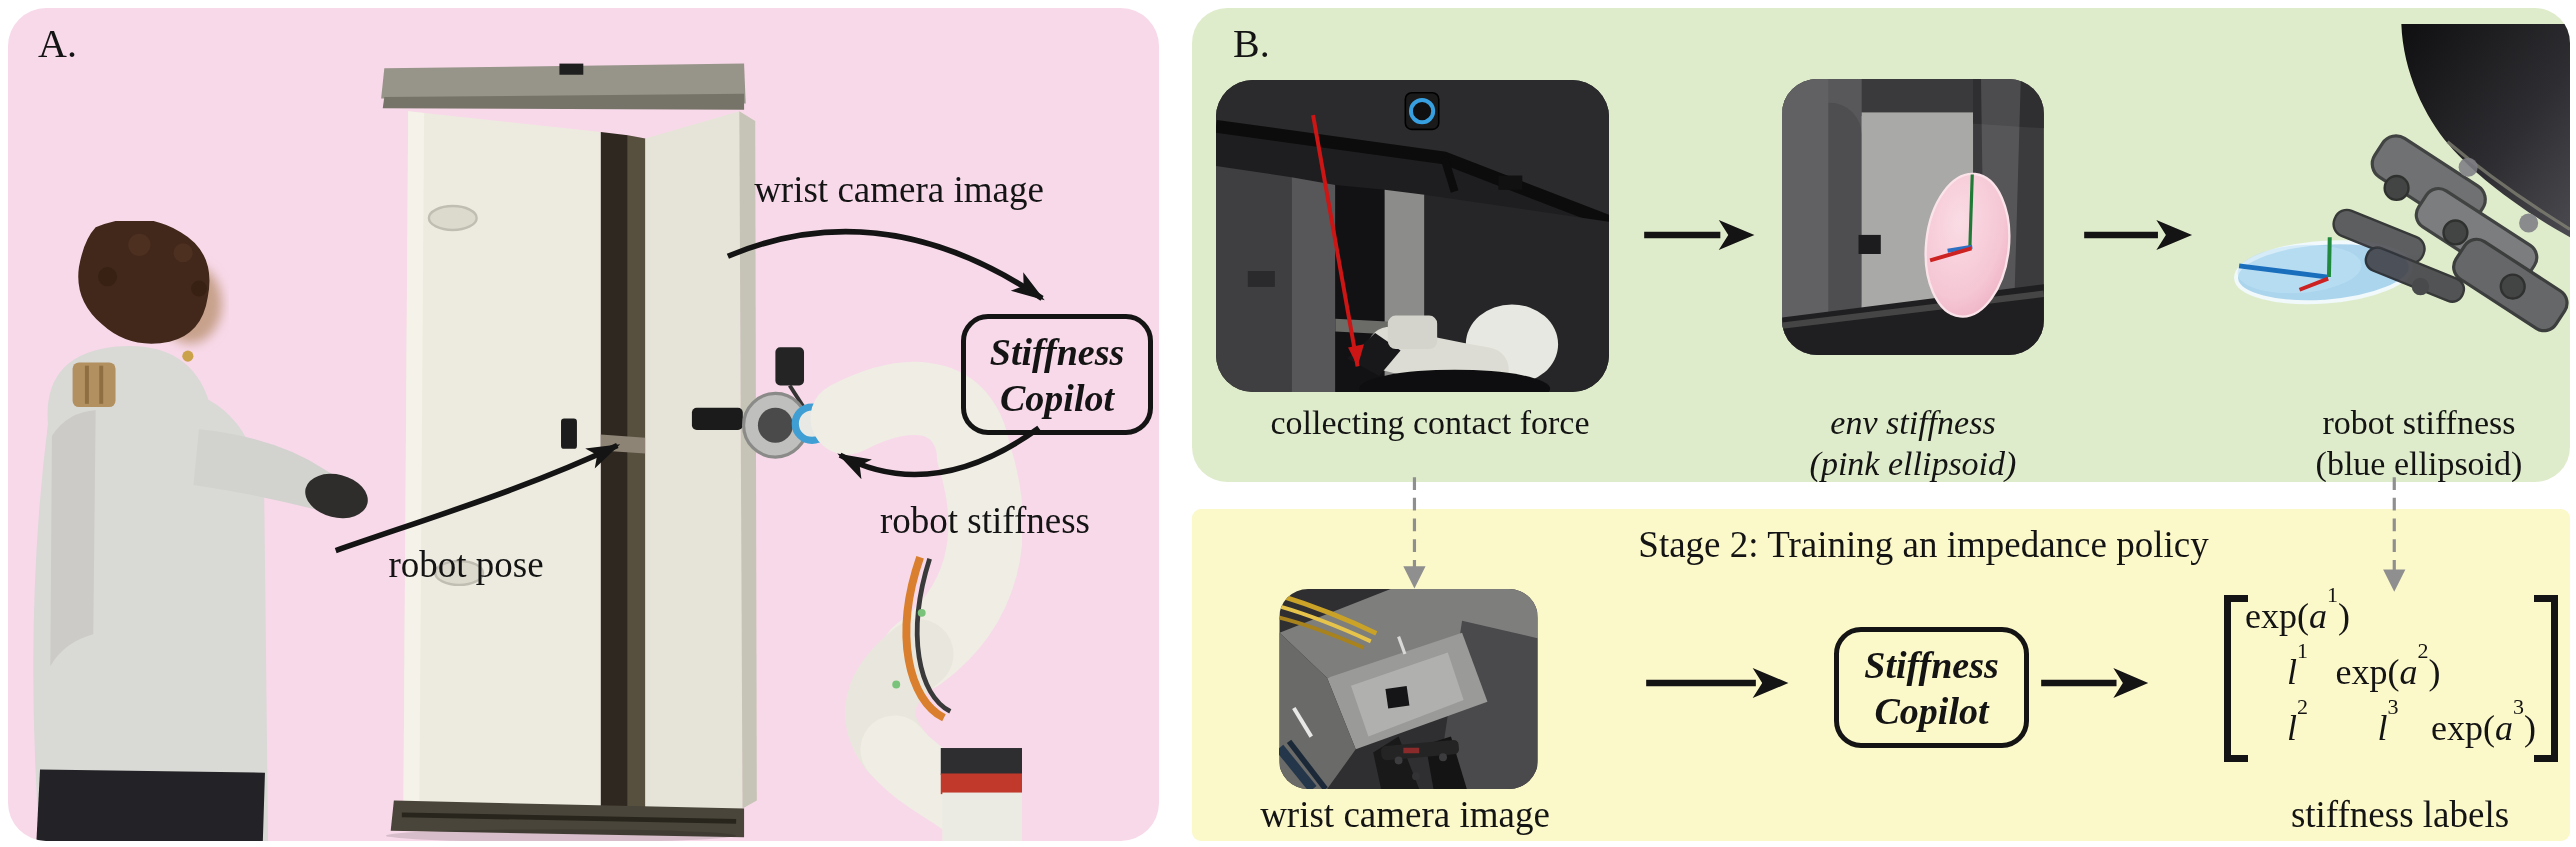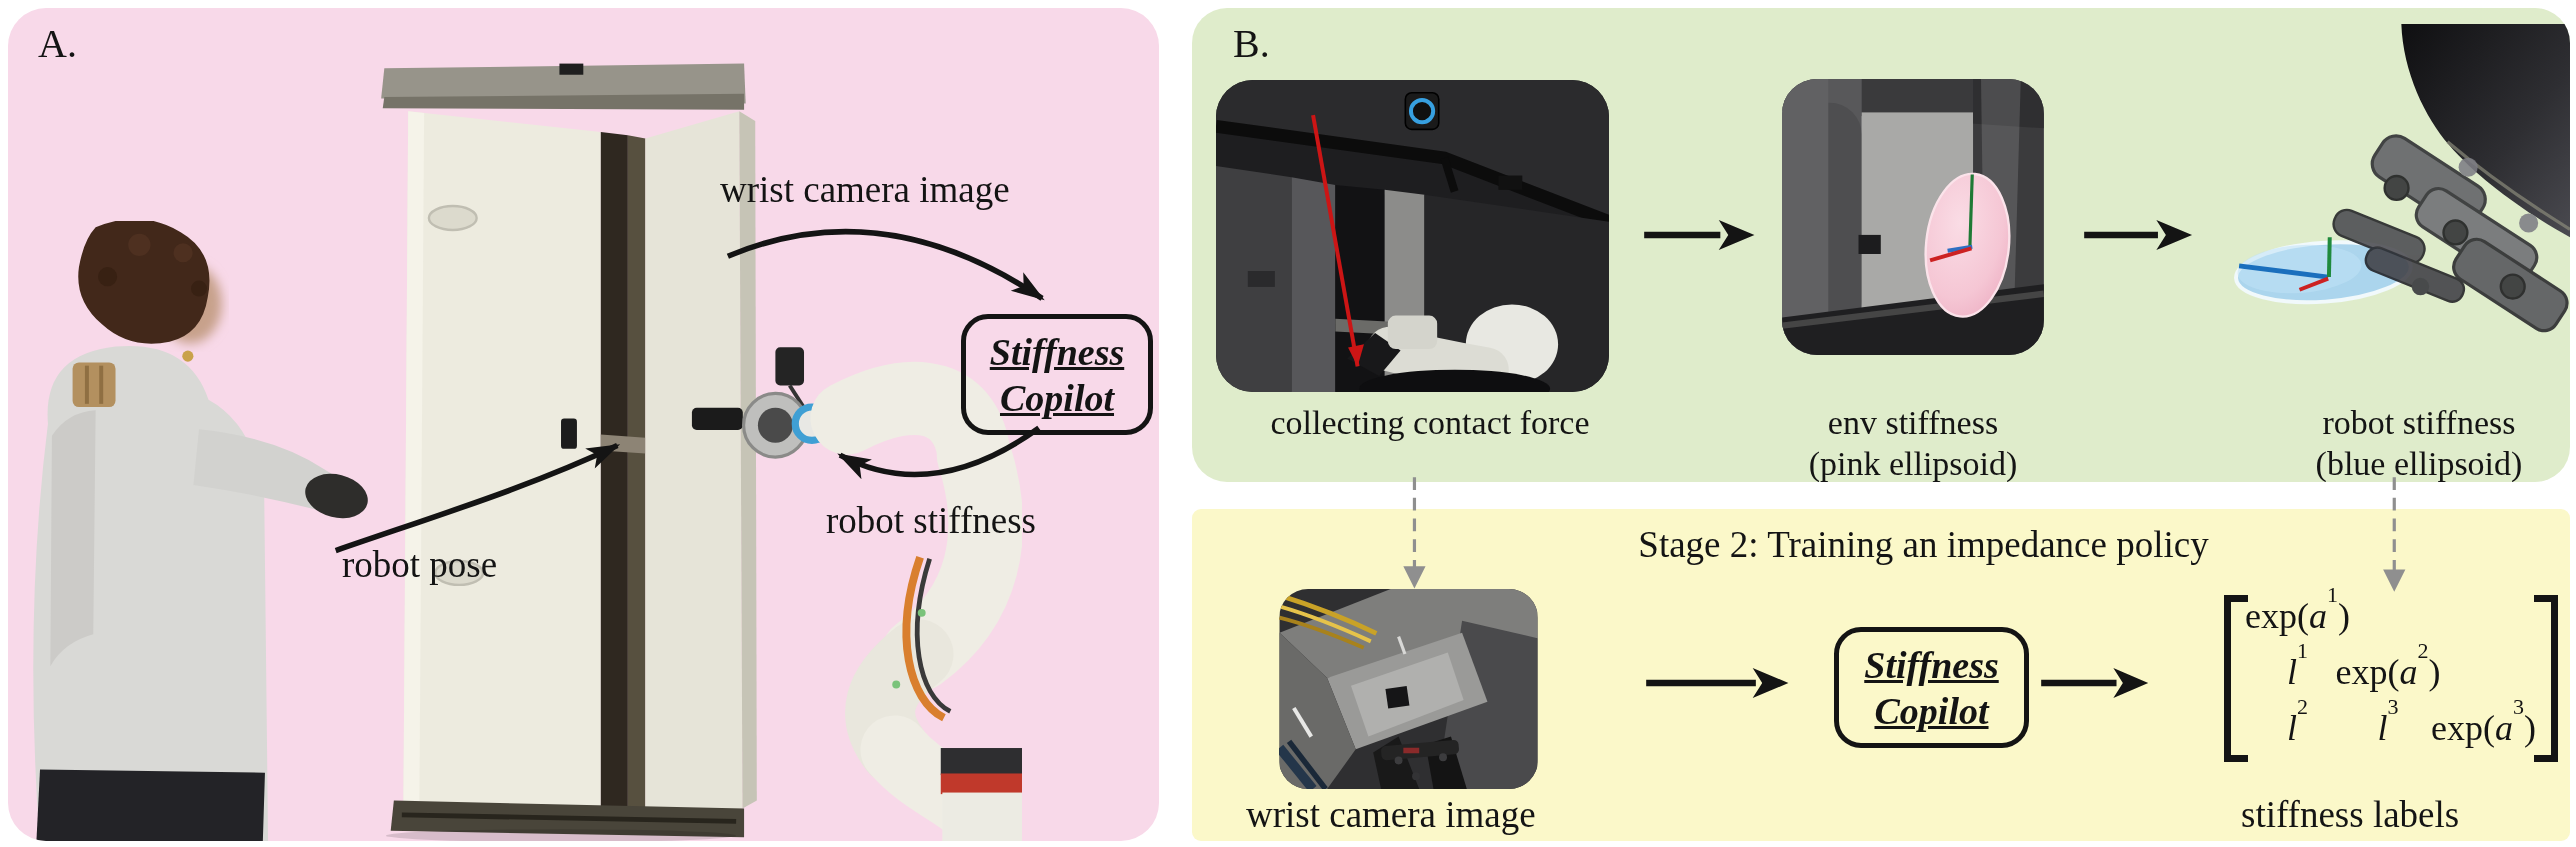--- a/index.html
+++ b/index.html
@@ -5,25 +5,25 @@
   html,body{margin:0;padding:0;background:#ffffff;}
   .stage{position:relative;width:2576px;height:847px;background:#ffffff;overflow:hidden;
          font-family:"Liberation Serif", serif;color:#141414;}
   .abs{position:absolute;}
   .panel{position:absolute;overflow:hidden;}
   .panel-a{left:8px;top:8px;width:1151px;height:833px;background:#f8d9e9;border-radius:38px;}
   .panel-s1{left:1192px;top:8px;width:1378px;height:474px;background:#dfeccb;border-radius:35px;}
   .panel-s2{left:1192px;top:509px;width:1378px;height:332px;background:#fbf8c9;border-radius:9px;}
   .corner-label{font-size:40px;line-height:1;}
   .title{font-size:37px;line-height:1.2;text-align:center;white-space:nowrap;}
-  .lbl{font-size:37px;line-height:1.15;white-space:nowrap;}
+  .lbl{font-size:37px;line-height:1.15;text-align:center;white-space:nowrap;}
   .cap{font-size:34px;line-height:41px;text-align:center;white-space:nowrap;}
   .copilot{border:5.6px solid #141414;border-radius:27px;display:flex;flex-direction:column;
            align-items:center;justify-content:center;font-style:italic;font-weight:bold;
-           font-size:38px;line-height:46px;text-align:center;text-decoration:underline;}
+           font-size:38px;line-height:46px;text-align:center;}
   .fig{position:absolute;overflow:hidden;}
   .matrix{position:absolute;left:2224px;top:595px;width:334px;height:167px;}
   .bracket{position:absolute;top:0;width:24px;height:167px;box-sizing:border-box;}
   .bracket-left{left:0;border-left:7.2px solid #141414;border-top:7.2px solid #141414;border-bottom:7.2px solid #141414;}
   .bracket-right{right:0;border-right:7.2px solid #141414;border-top:7.2px solid #141414;border-bottom:7.2px solid #141414;}
   .mgrid{position:absolute;left:29px;top:0;width:280px;height:167px;display:grid;
          grid-template-columns:89px 92px 99px;grid-template-rows:56px 56px 56px;}
   .mc{display:flex;justify-content:center;font-size:36px;white-space:nowrap;}
   .mc i{font-style:italic;}
   .mc sub{font-size:22px;vertical-align:-8px;line-height:0;}
@@ -212,21 +212,21 @@
       </g>
       <ellipse cx="110" cy="308" rx="78" ry="30" fill="#bfe2f6" opacity="0.55" transform="rotate(-4 110 308)"></ellipse>
       <line x1="34" y1="304" x2="146" y2="318" stroke="#1a6fbd" stroke-width="6"></line>
       <line x1="148" y1="268" x2="147" y2="318" stroke="#1f8a3d" stroke-width="5"></line>
       <line x1="146" y1="320" x2="110" y2="334" stroke="#cc2222" stroke-width="5"></line>
     </svg>
 
     <div class="abs cap" style="left:56px;top:394px;width:334px;margin-left:15px;">
       <div>collecting contact force</div>
     </div>
-    <div class="abs cap" style="left:554px;top:394px;width:334px;">
+    <div class="abs cap" style="left:554px;top:394px;width:334px;font-style:italic;">
       <div>env stiffness</div>
       <div>(pink ellipsoid)</div>
     </div>
     <div class="abs cap" style="left:1060px;top:394px;width:334px;">
       <div>robot stiffness</div>
       <div>(blue ellipsoid)</div>
     </div>
   </section>
 
   <section class="panel panel-s2">

